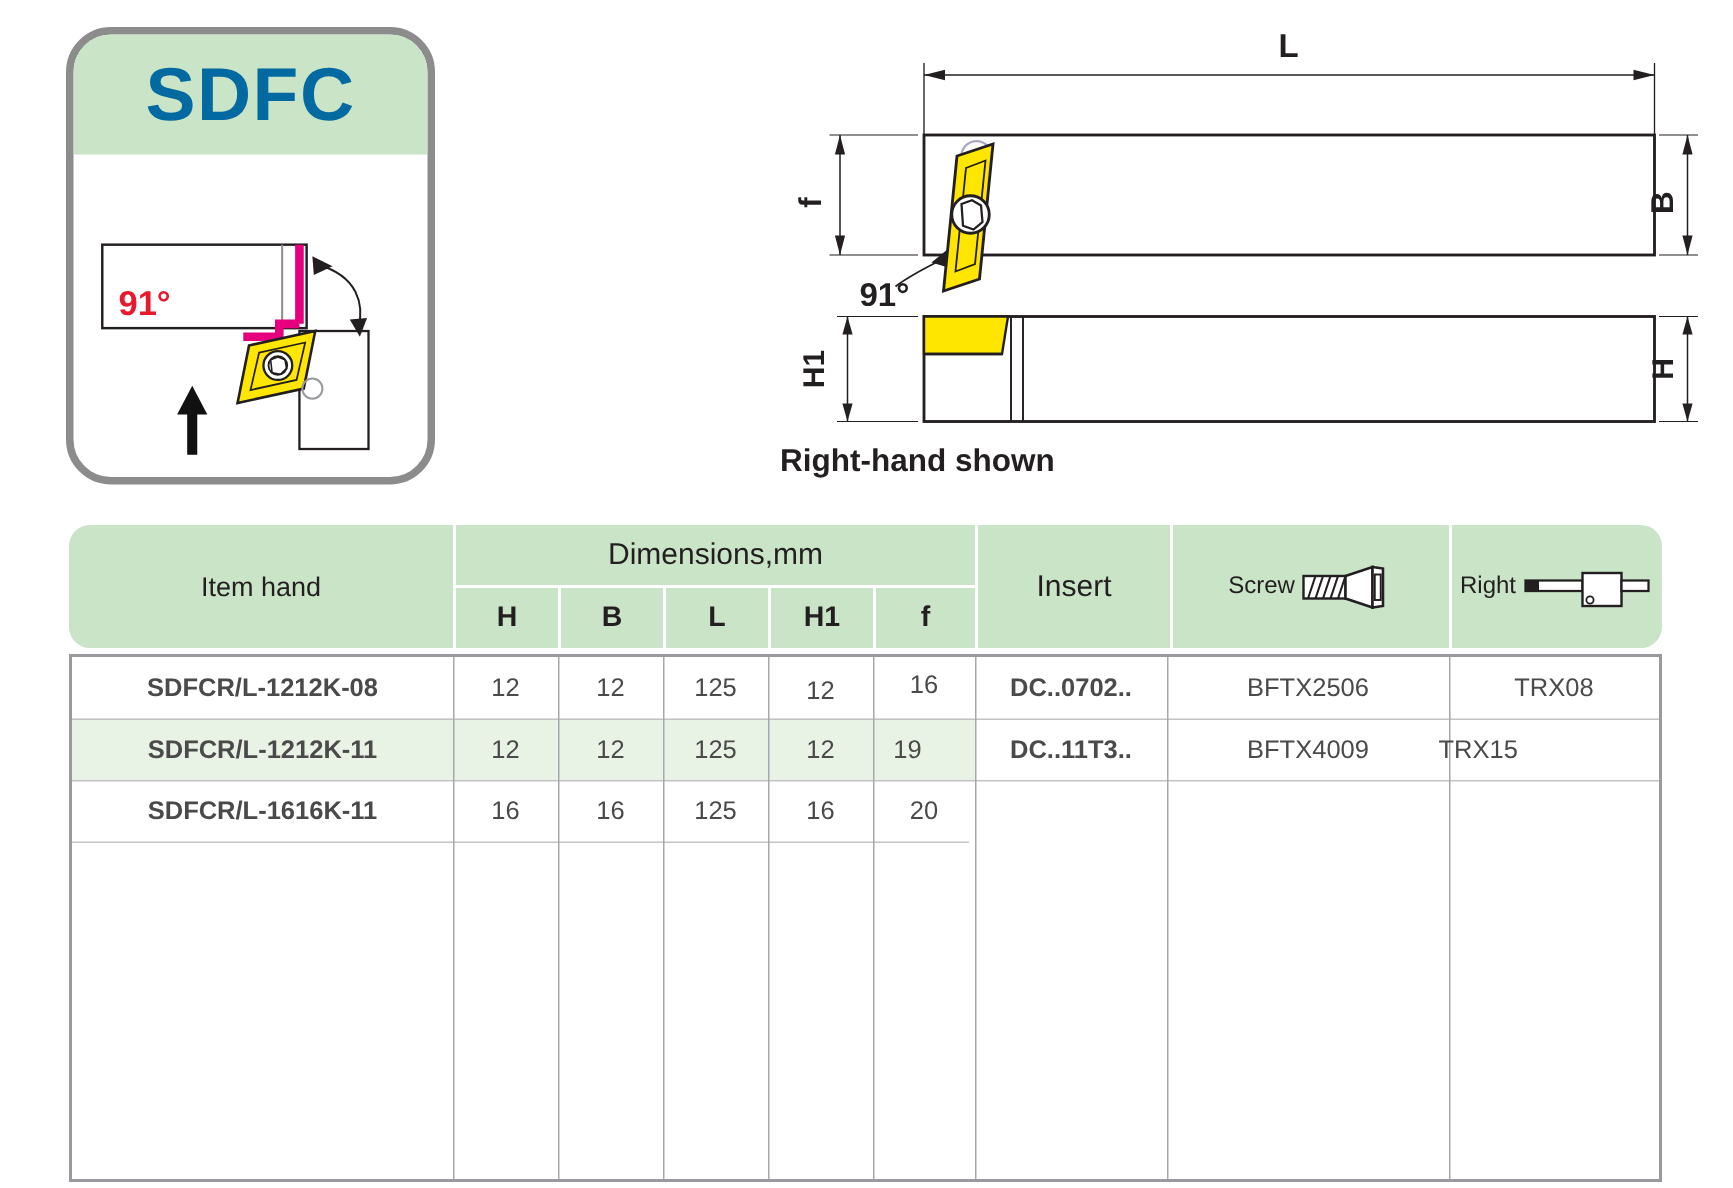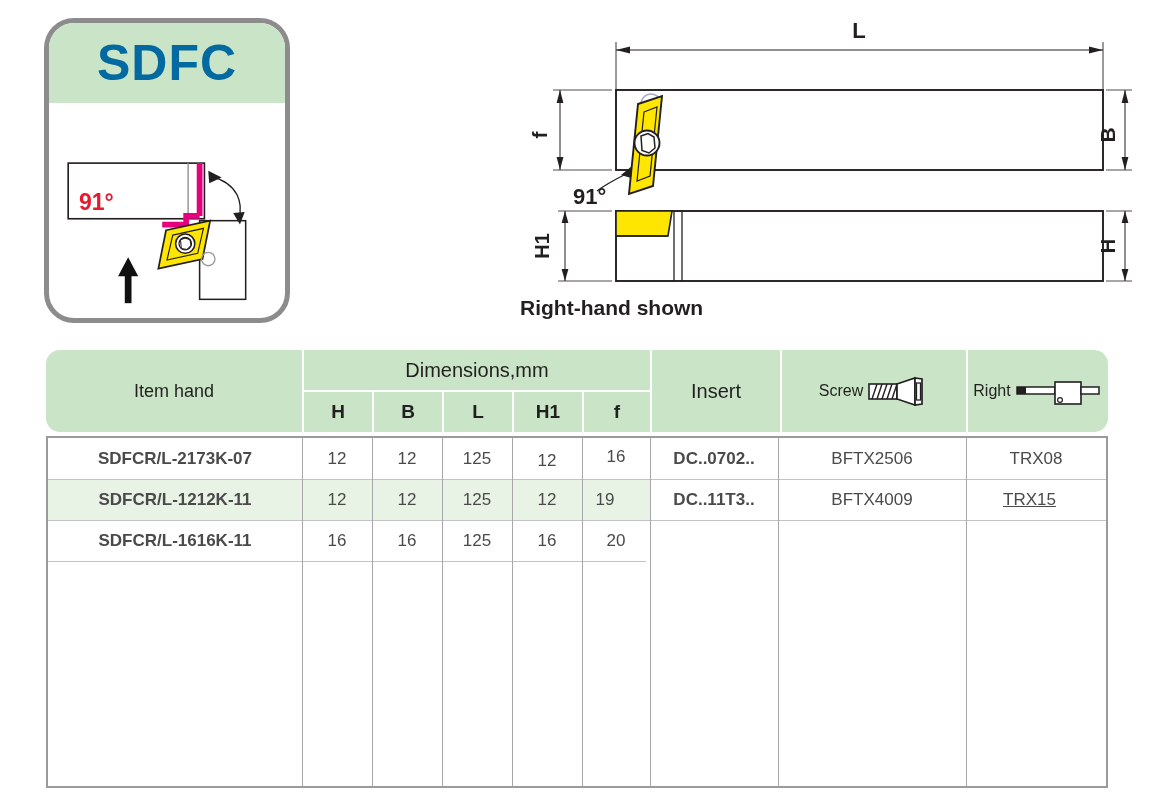--- a/index.html
+++ b/index.html
@@ -284,40 +284,40 @@
 
     <div class="vline" style="left:254px;"></div>
     <div class="vline" style="left:324px;"></div>
     <div class="vline" style="left:394px;"></div>
     <div class="vline" style="left:464px;"></div>
     <div class="vline" style="left:534px;"></div>
     <div class="vline" style="left:602px;"></div>
     <div class="vline" style="left:730px;"></div>
     <div class="vline" style="left:918px;"></div>
 
-    <div class="cell code" style="left:0;   top:0;  width:254px; height:41px;">SDFCR/L-2173K-07</div>
+    <div class="cell code" style="left:0;   top:0;  width:254px; height:41px;">SDFCR/L-1212K-08</div>
     <div class="cell num" style="left:254px; top:0;  width:70px;  height:41px;">12</div>
     <div class="cell num" style="left:324px; top:0;  width:70px;  height:41px;">12</div>
     <div class="cell num" style="left:394px; top:0;  width:70px;  height:41px;">125</div>
     <div class="cell num" style="left:464px; top:2px; width:70px;  height:41px;">12</div>
     <div class="cell num" style="left:534px; top:-2px; width:68px; height:41px;">16</div>
     <div class="cell ins" style="left:602px; top:0; width:128px; height:41px;">DC..0702..</div>
     <div class="cell num" style="left:730px; top:0; width:188px; height:41px;">BFTX2506</div>
     <div class="cell num" style="left:918px; top:0; width:140px; height:41px;">TRX08</div>
 
     <div class="cell code" style="left:0;   top:41px; width:254px; height:41px;">SDFCR/L-1212K-11</div>
     <div class="cell num" style="left:254px; top:41px; width:70px; height:41px;">12</div>
     <div class="cell num" style="left:324px; top:41px; width:70px; height:41px;">12</div>
     <div class="cell num" style="left:394px; top:41px; width:70px; height:41px;">125</div>
     <div class="cell num" style="left:464px; top:41px; width:70px; height:41px;">12</div>
     <div class="cell num" style="left:534px; top:41px; width:46px; height:41px;">19</div>
 
     <div class="cell ins" style="left:602px; top:41px; width:128px; height:41px;">DC..11T3..</div>
     <div class="cell num" style="left:730px; top:41px; width:188px; height:41px;">BFTX4009</div>
-    <div class="cell num" style="left:918px; top:41px; width:127px; height:41px;text-decoration:underline;">TRX15</div>
+    <div class="cell num" style="left:874px; top:41px; width:127px; height:41px;">TRX15</div>
 
     <div class="cell code" style="left:0;   top:82px; width:254px; height:41px;">SDFCR/L-1616K-11</div>
     <div class="cell num" style="left:254px; top:82px; width:70px; height:41px;">16</div>
     <div class="cell num" style="left:324px; top:82px; width:70px; height:41px;">16</div>
     <div class="cell num" style="left:394px; top:82px; width:70px; height:41px;">125</div>
     <div class="cell num" style="left:464px; top:82px; width:70px; height:41px;">16</div>
     <div class="cell num" style="left:534px; top:82px; width:68px; height:41px;">20</div>
   </div>
 </div>
 

